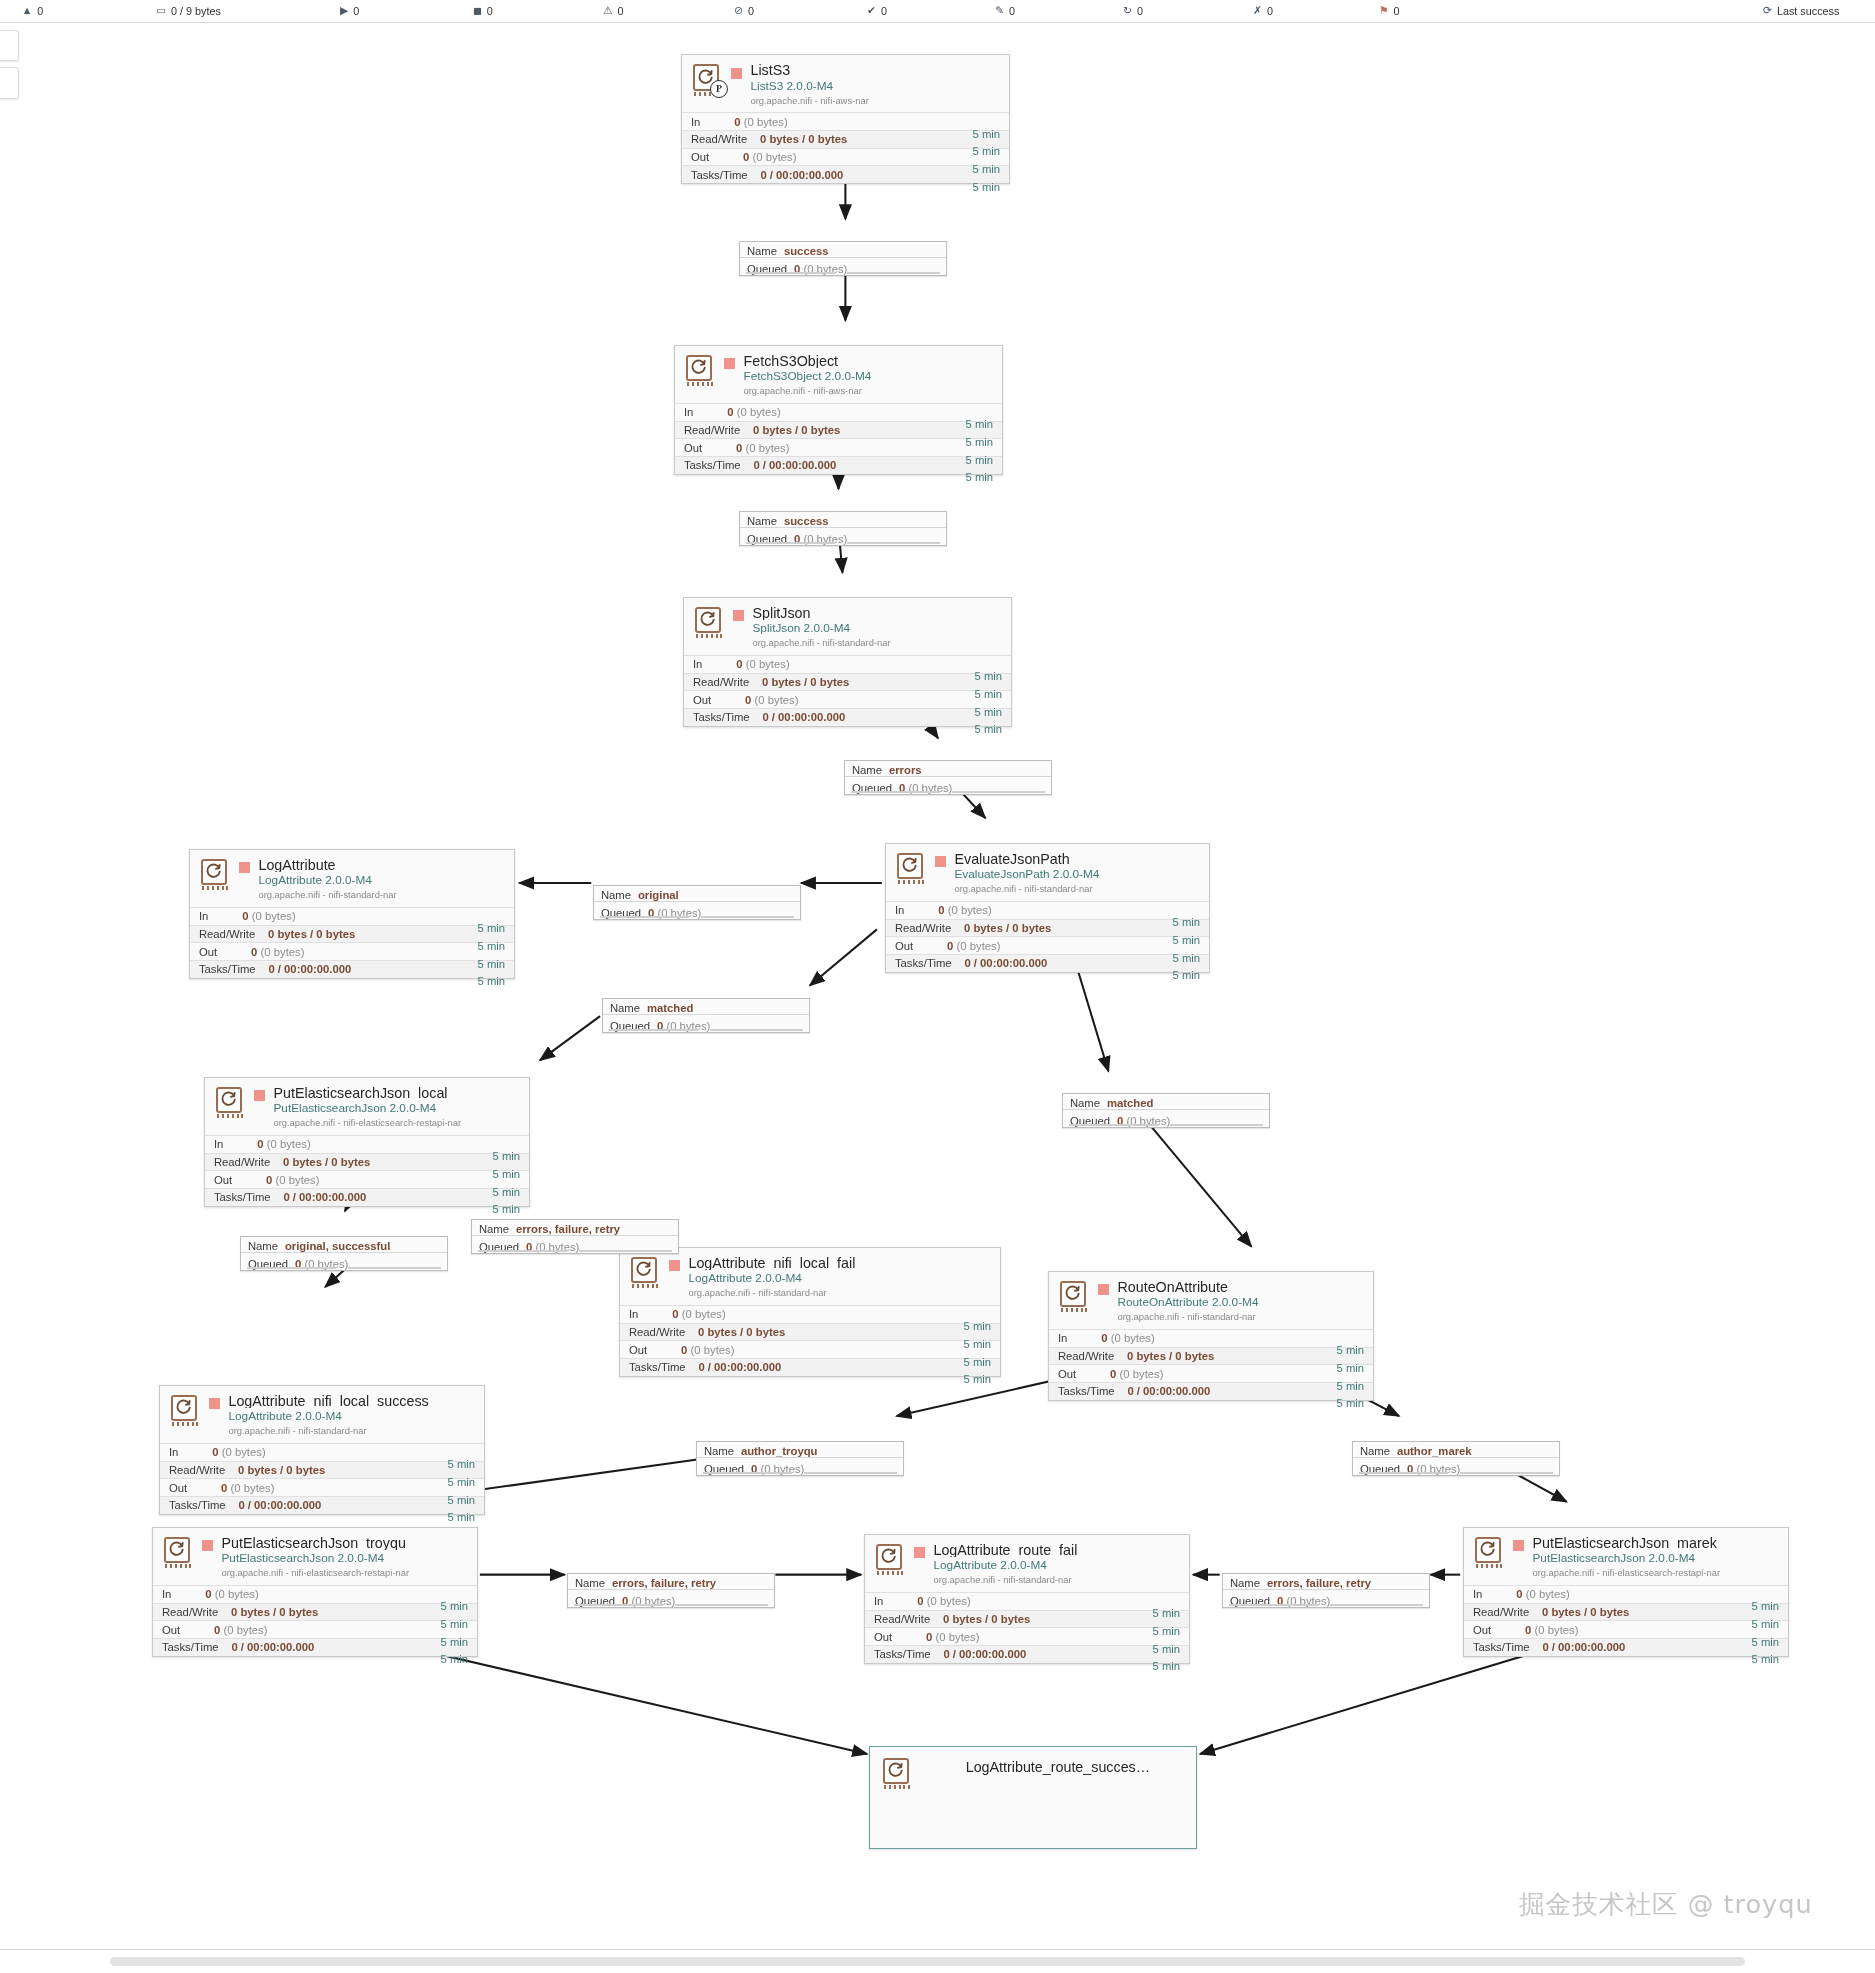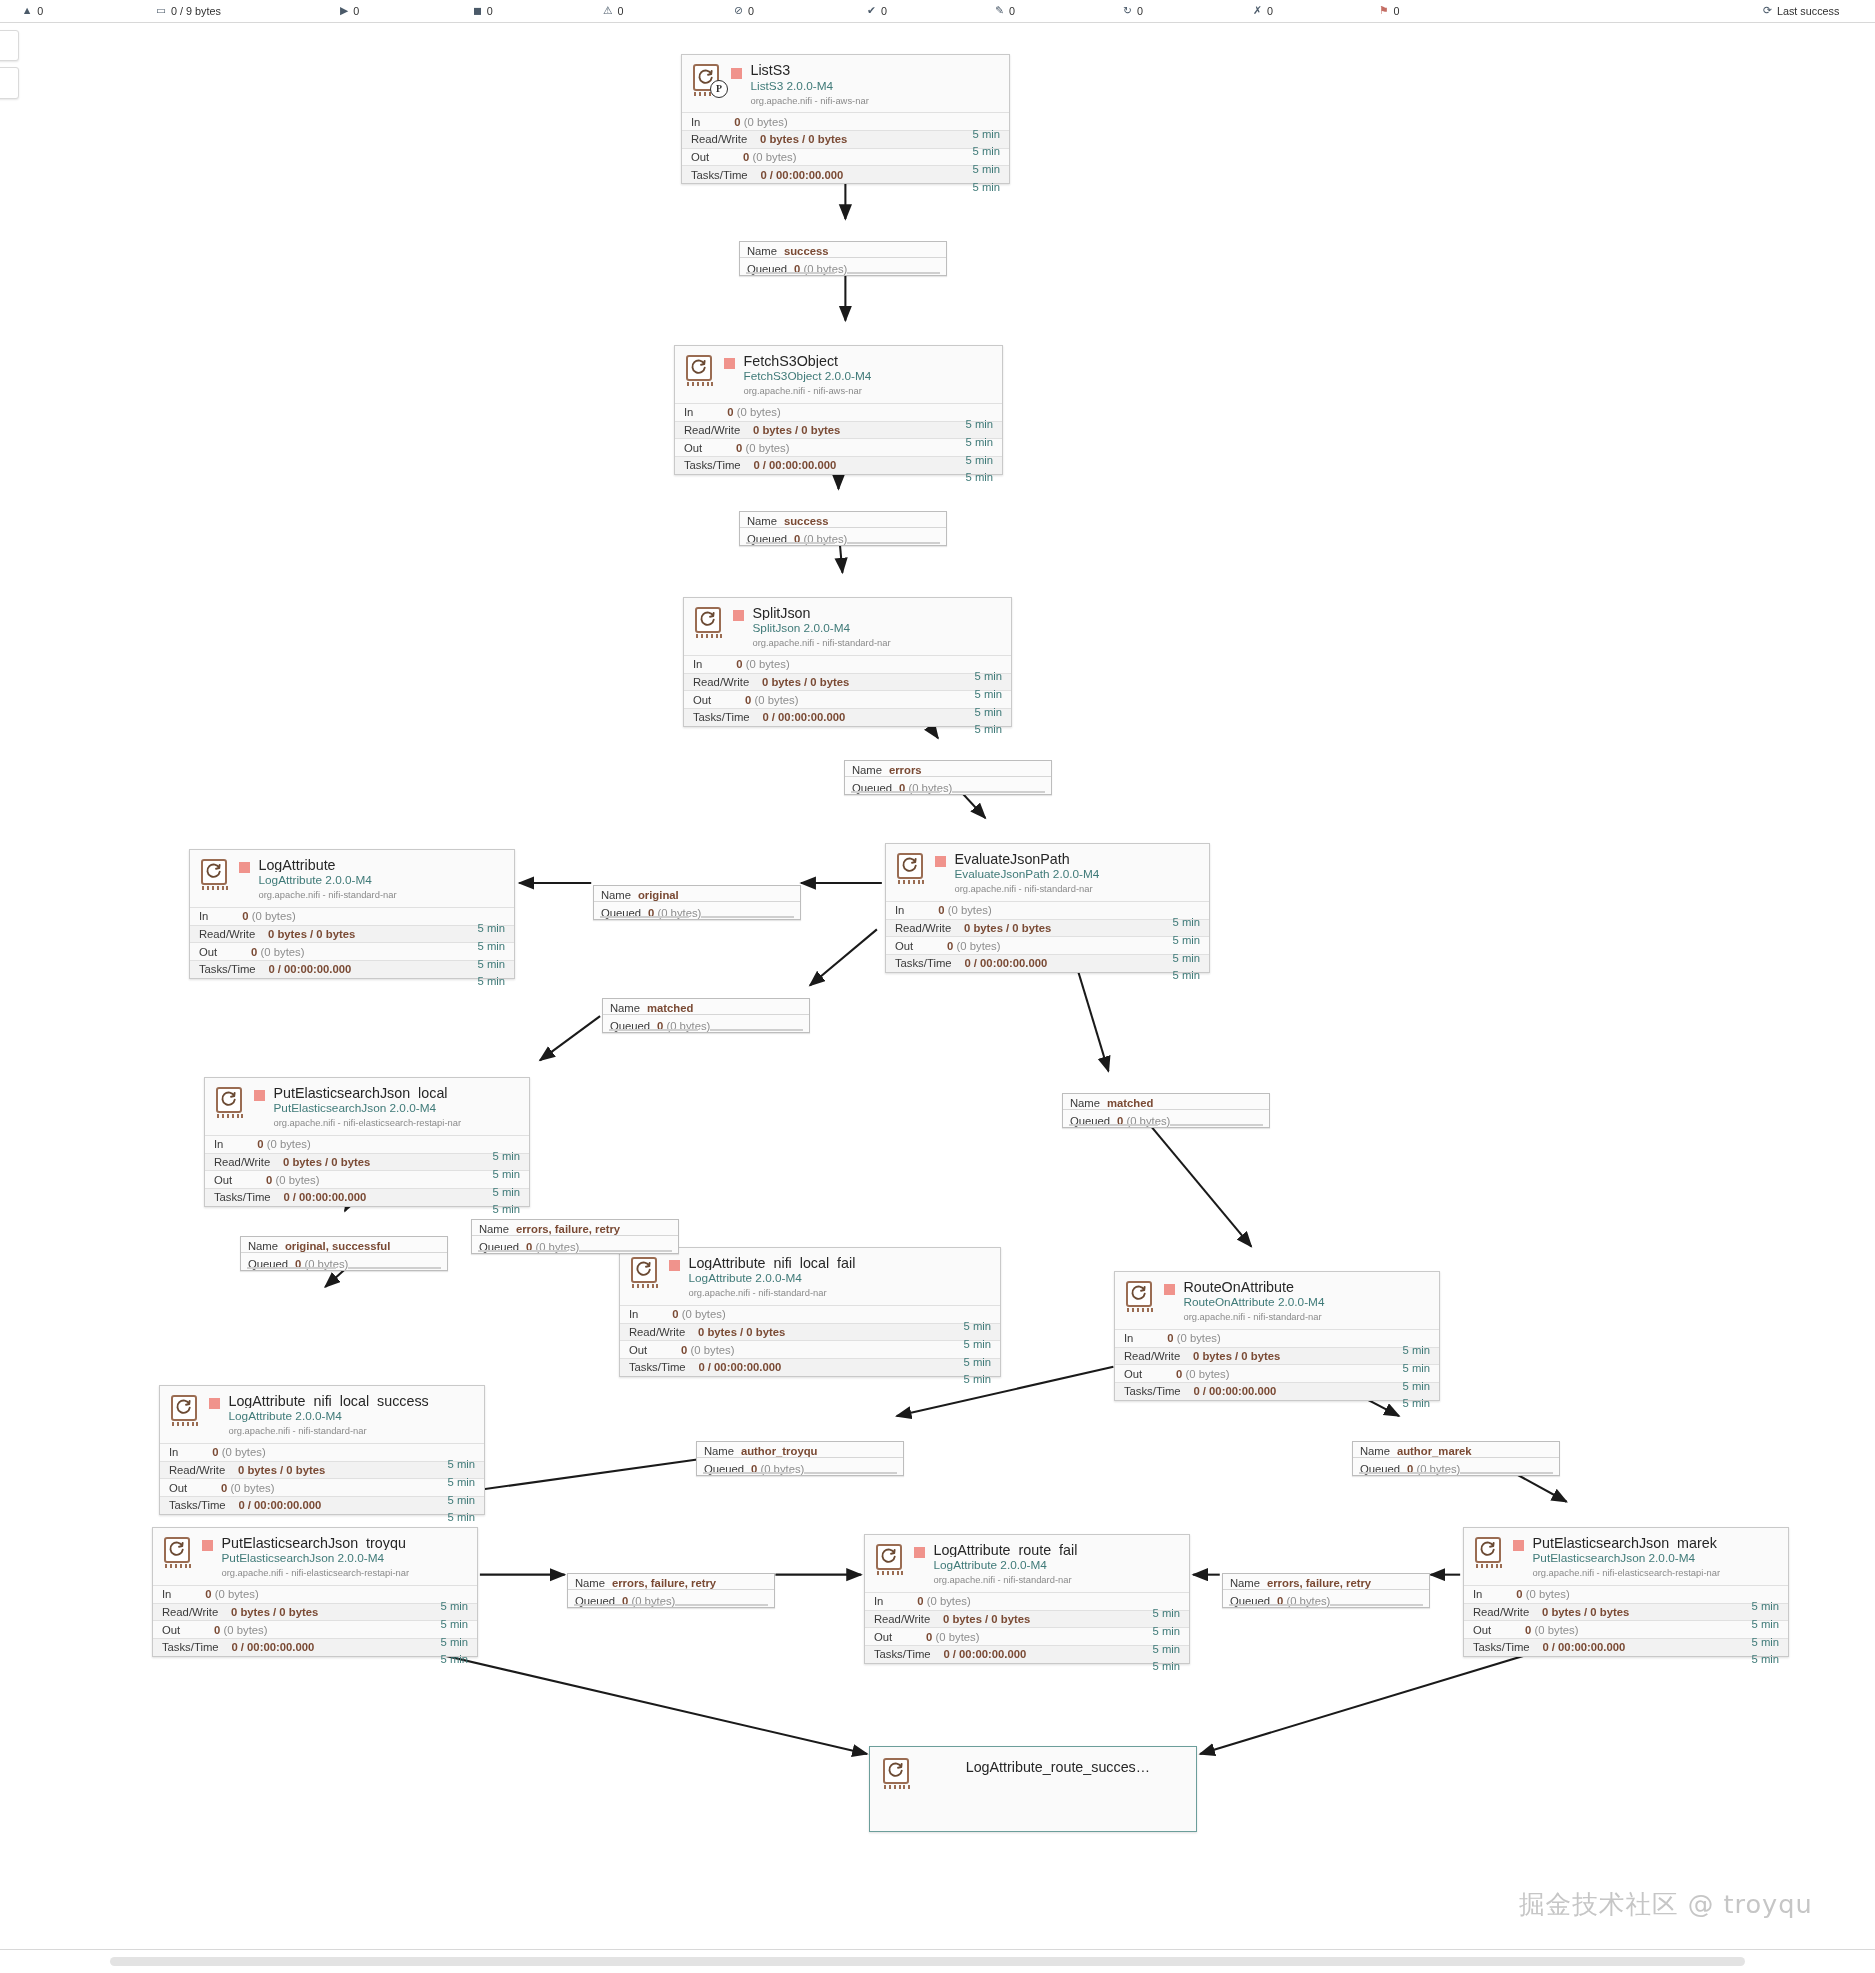--- a/index.html
+++ b/index.html
@@ -532,21 +532,21 @@
           <div class="s-lbl">Out</div>
           <div class="s-val" style="padding-left: 34px;"><span>0</span><span class="muted"> (0 bytes)</span></div>
           <div class="s-time">5 min</div>
         </div>
         <div class="srow alt">
           <div class="s-lbl">Tasks/Time</div>
           <div class="s-val" style="padding-left: 12.8px;">0 / 00:00:00.000</div>
           <div class="s-time">5 min</div>
         </div>
       </div>
-      <div class="proc" style="left: 1114px; top: 1249px; width: 326px;">
+      <div class="proc" style="left: 1048px; top: 1249px; width: 326px;">
         <div class="proc-head">
           <div class="proc-icon">
             <div class="chip"></div>
             <div class="chip-legs">
               <i style="left: 0px;"></i>
               <i style="left: 4.9px;"></i>
               <i style="left: 9.9px;"></i>
               <i style="left: 14.8px;"></i>
               <i style="left: 19.7px;"></i>
               <i style="left: 24.6px;"></i>
@@ -708,21 +708,21 @@
           <div class="s-lbl">Out</div>
           <div class="s-val" style="padding-left: 34px;"><span>0</span><span class="muted"> (0 bytes)</span></div>
           <div class="s-time">5 min</div>
         </div>
         <div class="srow alt">
           <div class="s-lbl">Tasks/Time</div>
           <div class="s-val" style="padding-left: 12.8px;">0 / 00:00:00.000</div>
           <div class="s-time">5 min</div>
         </div>
       </div>
-      <div class="proc selected" style="left: 869px; top: 1724px; width: 328px; height: 86px; border-color: rgb(108, 158, 155);">
+      <div class="proc selected" style="left: 869px; top: 1724px; width: 328px; height: 103px; border-color: rgb(108, 158, 155);">
         <div class="proc-head">
           <div class="proc-icon">
             <div class="chip"></div>
             <div class="chip-legs">
               <i style="left: 0px;"></i>
               <i style="left: 4.9px;"></i>
               <i style="left: 9.9px;"></i>
               <i style="left: 14.8px;"></i>
               <i style="left: 19.7px;"></i>
               <i style="left: 24.6px;"></i>

